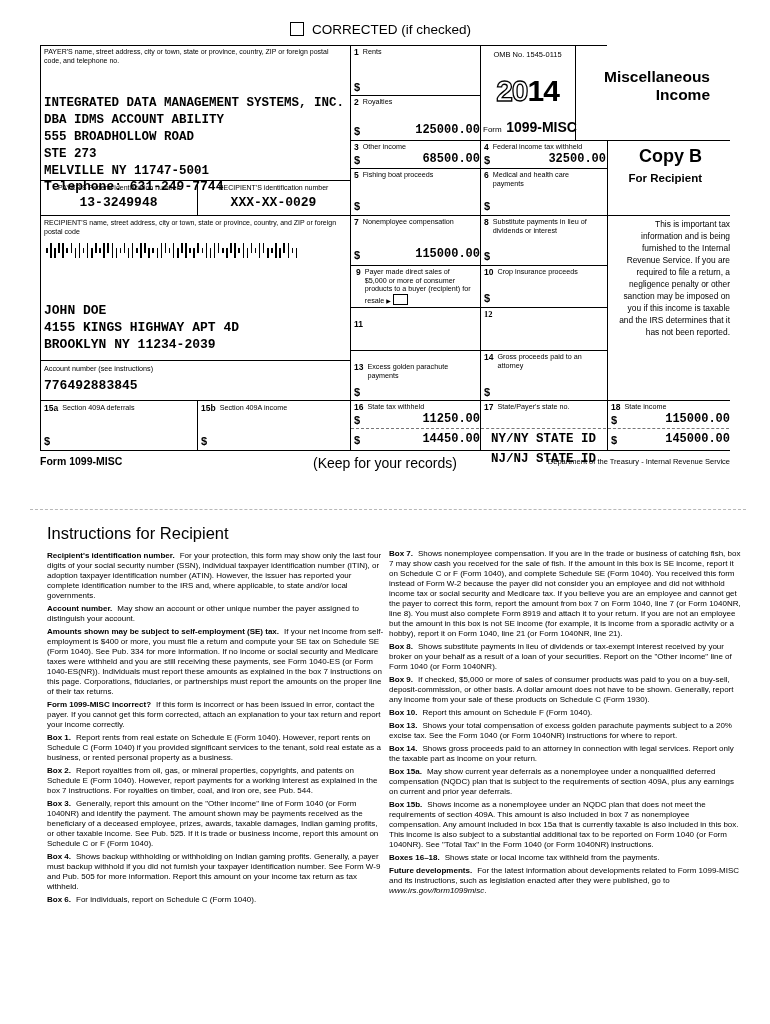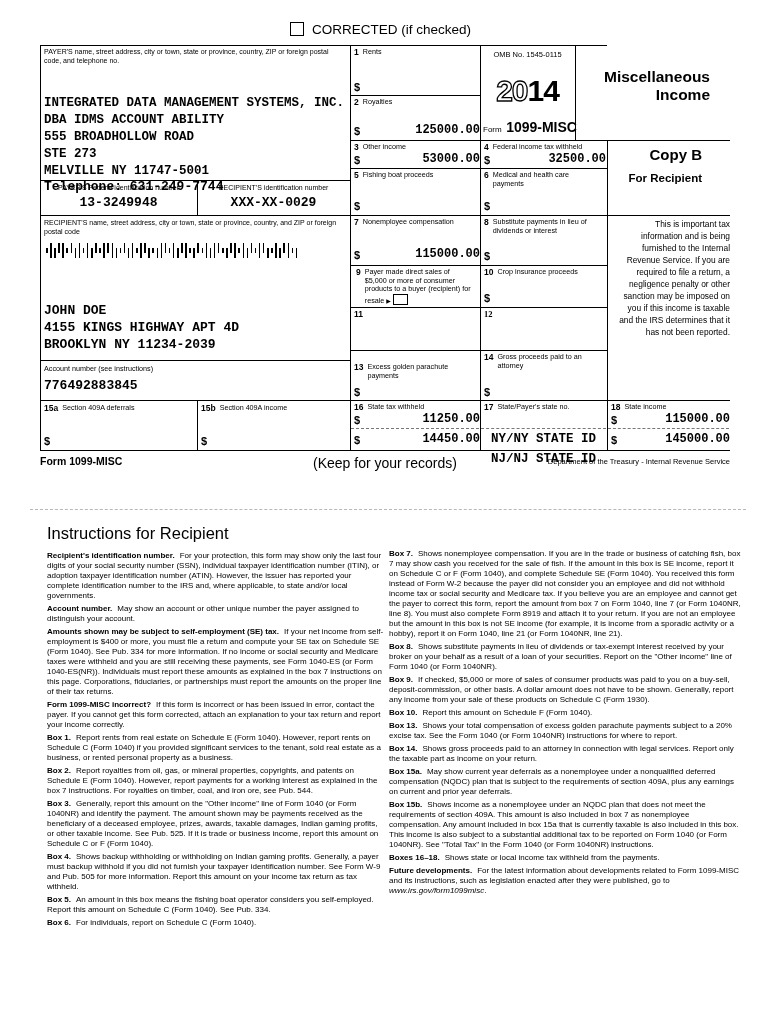--- a/index.html
+++ b/index.html
@@ -180,33 +180,33 @@
     <div>Miscellaneous</div>
     <div>Income</div>
   </div>
 
   <div class="abs blabrow" style="left:354px;top:143px;width:122px;">
     <span class="bno">3</span>
     <span class="celllabel">Other income</span>
   </div>
   <div class="abs drow" style="left:352px;top:152px;width:126px;">
     <span class="dsign">$</span>
-    <span class="amt">53000.00</span>
+    <span class="amt">68500.00</span>
   </div>
 
   <div class="abs blabrow" style="left:484px;top:143px;width:120px;">
     <span class="bno">4</span>
     <span class="celllabel">Federal income tax withheld</span>
   </div>
   <div class="abs drow" style="left:482px;top:152px;width:122px;">
     <span class="dsign">$</span>
     <span class="amt">32500.00</span>
   </div>
 
-  <div class="abs rt" style="left:610px;top:146px;width:92px;font-size:15px;font-weight:bold;">Copy B</div>
+  <div class="abs rt" style="left:610px;top:146px;width:92px;font-size:18px;font-weight:bold;">Copy B</div>
   <div class="abs rt" style="left:610px;top:172px;width:92px;font-size:11.5px;font-weight:bold;">For Recipient</div>
 
   <div class="abs blabrow" style="left:354px;top:171px;width:122px;">
     <span class="bno">5</span>
     <span class="celllabel">Fishing boat proceeds</span>
   </div>
   <div class="abs dsign" style="left:354px;top:200px;">$</div>
 
   <div class="abs blabrow" style="left:484px;top:171px;width:108px;">
     <span class="bno">6</span>
@@ -238,21 +238,21 @@
       <span class="cbox" style="width:13px;height:9px;border-width:1px;vertical-align:-2px;"></span>
     </span>
   </div>
 
   <div class="abs blabrow" style="left:484px;top:268px;width:118px;">
     <span class="bno">10</span>
     <span class="celllabel">Crop insurance proceeds</span>
   </div>
   <div class="abs dsign" style="left:484px;top:292px;">$</div>
 
-  <div class="abs bno" style="left:354px;top:310px;">11</div>
+  <div class="abs bno" style="left:354px;top:320px;">11</div>
   <div class="abs bno" style="left:484px;top:310px;font-family:Liberation Serif, serif;">12</div>
 
   <div class="abs blabrow" style="left:354px;top:363px;width:116px;">
     <span class="bno">13</span>
     <span class="celllabel">Excess golden parachute payments</span>
   </div>
   <div class="abs dsign" style="left:354px;top:386px;">$</div>
 
   <div class="abs blabrow" style="left:484px;top:353px;width:112px;">
     <span class="bno">14</span>
@@ -314,21 +314,20 @@
 
   <div class="abs" style="left:47px;top:551px;width:338px;">
     <p class="ins"><b>Recipient's identification number.</b><span>For your protection, this form may show only the last four digits of your social security number (SSN), individual taxpayer identification number (ITIN), or adoption taxpayer identification number (ATIN). However, the issuer has reported your complete identification number to the IRS and, where applicable, to state and/or local governments.</span></p>
     <p class="ins"><b>Account number.</b><span>May show an account or other unique number the payer assigned to distinguish your account.</span></p>
     <p class="ins"><b>Amounts shown may be subject to self-employment (SE) tax.</b><span>If your net income from self-employment is $400 or more, you must file a return and compute your SE tax on Schedule SE (Form 1040). See Pub. 334 for more information. If no income or social security and Medicare taxes were withheld and you are still receiving these payments, see Form 1040-ES (or Form 1040-ES(NR)). Individuals must report these amounts as explained in the box 7 instructions on this page. Corporations, fiduciaries, or partnerships must report the amounts on the proper line of their tax returns.</span></p>
     <p class="ins"><b>Form 1099-MISC incorrect?</b><span>If this form is incorrect or has been issued in error, contact the payer. If you cannot get this form corrected, attach an explanation to your tax return and report your income correctly.</span></p>
     <p class="ins"><b>Box 1.</b><span>Report rents from real estate on Schedule E (Form 1040). However, report rents on Schedule C (Form 1040) if you provided significant services to the tenant, sold real estate as a business, or rented personal property as a business.</span></p>
     <p class="ins"><b>Box 2.</b><span>Report royalties from oil, gas, or mineral properties, copyrights, and patents on Schedule E (Form 1040). However, report payments for a working interest as explained in the box 7 instructions. For royalties on timber, coal, and iron ore, see Pub. 544.</span></p>
     <p class="ins"><b>Box 3.</b><span>Generally, report this amount on the "Other income" line of Form 1040 (or Form 1040NR) and identify the payment. The amount shown may be payments received as the beneficiary of a deceased employee, prizes, awards, taxable damages, Indian gaming profits, or other taxable income. See Pub. 525. If it is trade or business income, report this amount on Schedule C or F (Form 1040).</span></p>
     <p class="ins"><b>Box 4.</b><span>Shows backup withholding or withholding on Indian gaming profits. Generally, a payer must backup withhold if you did not furnish your taxpayer identification number. See Form W-9 and Pub. 505 for more information. Report this amount on your income tax return as tax withheld.</span></p>
-    <p class="ins"><b>Box 5.</b><span>An amount in this box means the fishing boat operator considers you self-employed. Report this amount on Schedule C (Form 1040). See Pub. 334.</span></p>
     <p class="ins"><b>Box 6.</b><span>For individuals, report on Schedule C (Form 1040).</span></p>
   </div>
 
   <div class="abs" style="left:389px;top:549px;width:354px;">
     <p class="ins"><b>Box 7.</b><span>Shows nonemployee compensation. If you are in the trade or business of catching fish, box 7 may show cash you received for the sale of fish. If the amount in this box is SE income, report it on Schedule C or F (Form 1040), and complete Schedule SE (Form 1040). You received this form instead of Form W-2 because the payer did not consider you an employee and did not withhold income tax or social security and Medicare tax. If you believe you are an employee and cannot get the payer to correct this form, report the amount from box 7 on Form 1040, line 7 (or Form 1040NR, line 8). You must also complete Form 8919 and attach it to your return. If you are not an employee but the amount in this box is not SE income (for example, it is income from a sporadic activity or a hobby), report it on Form 1040, line 21 (or Form 1040NR, line 21).</span></p>
     <p class="ins"><b>Box 8.</b><span>Shows substitute payments in lieu of dividends or tax-exempt interest received by your broker on your behalf as a result of a loan of your securities. Report on the "Other income" line of Form 1040 (or Form 1040NR).</span></p>
     <p class="ins"><b>Box 9.</b><span>If checked, $5,000 or more of sales of consumer products was paid to you on a buy-sell, deposit-commission, or other basis. A dollar amount does not have to be shown. Generally, report any income from your sale of these products on Schedule C (Form 1930).</span></p>
     <p class="ins"><b>Box 10.</b><span>Report this amount on Schedule F (Form 1040).</span></p>
     <p class="ins"><b>Box 13.</b><span>Shows your total compensation of excess golden parachute payments subject to a 20% excise tax. See the Form 1040 (or Form 1040NR) instructions for where to report.</span></p>
     <p class="ins"><b>Box 14.</b><span>Shows gross proceeds paid to an attorney in connection with legal services. Report only the taxable part as income on your return.</span></p>

